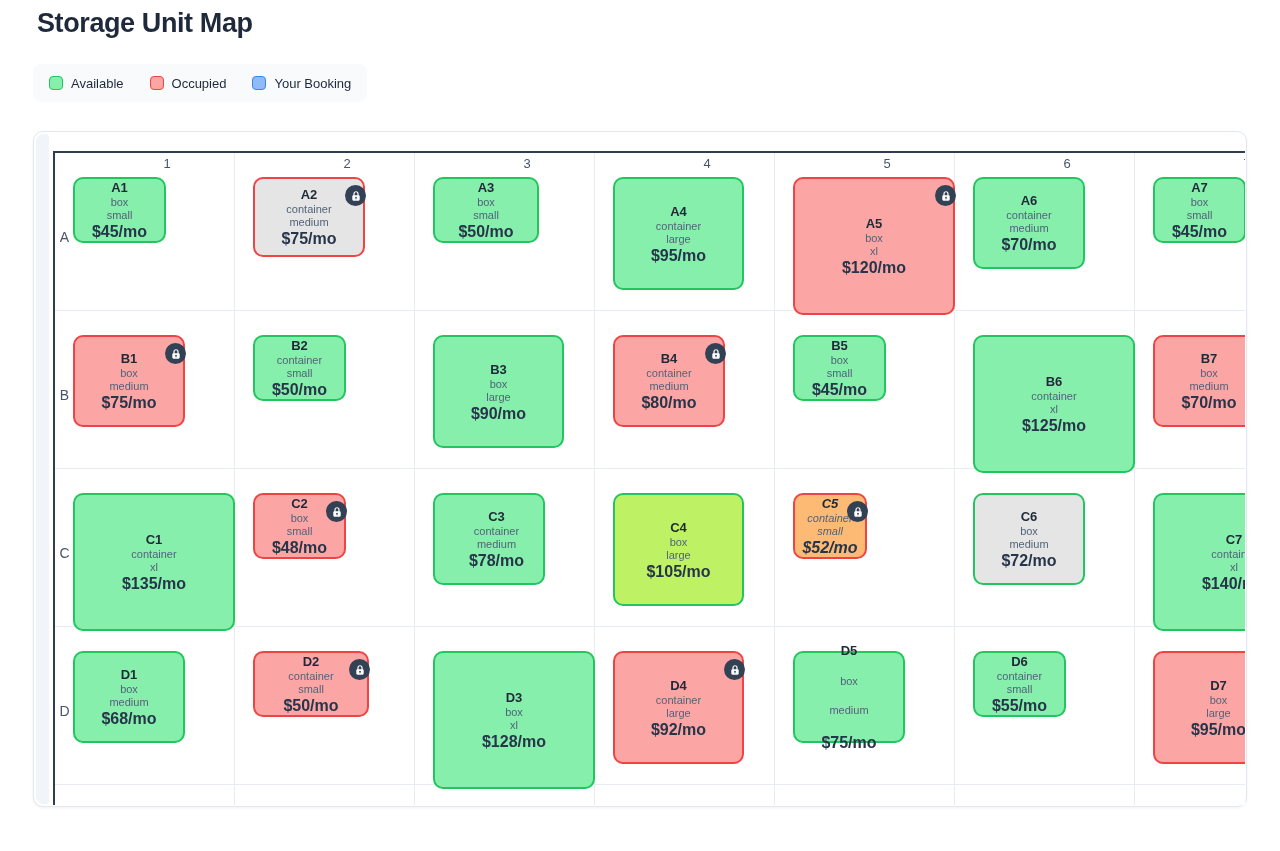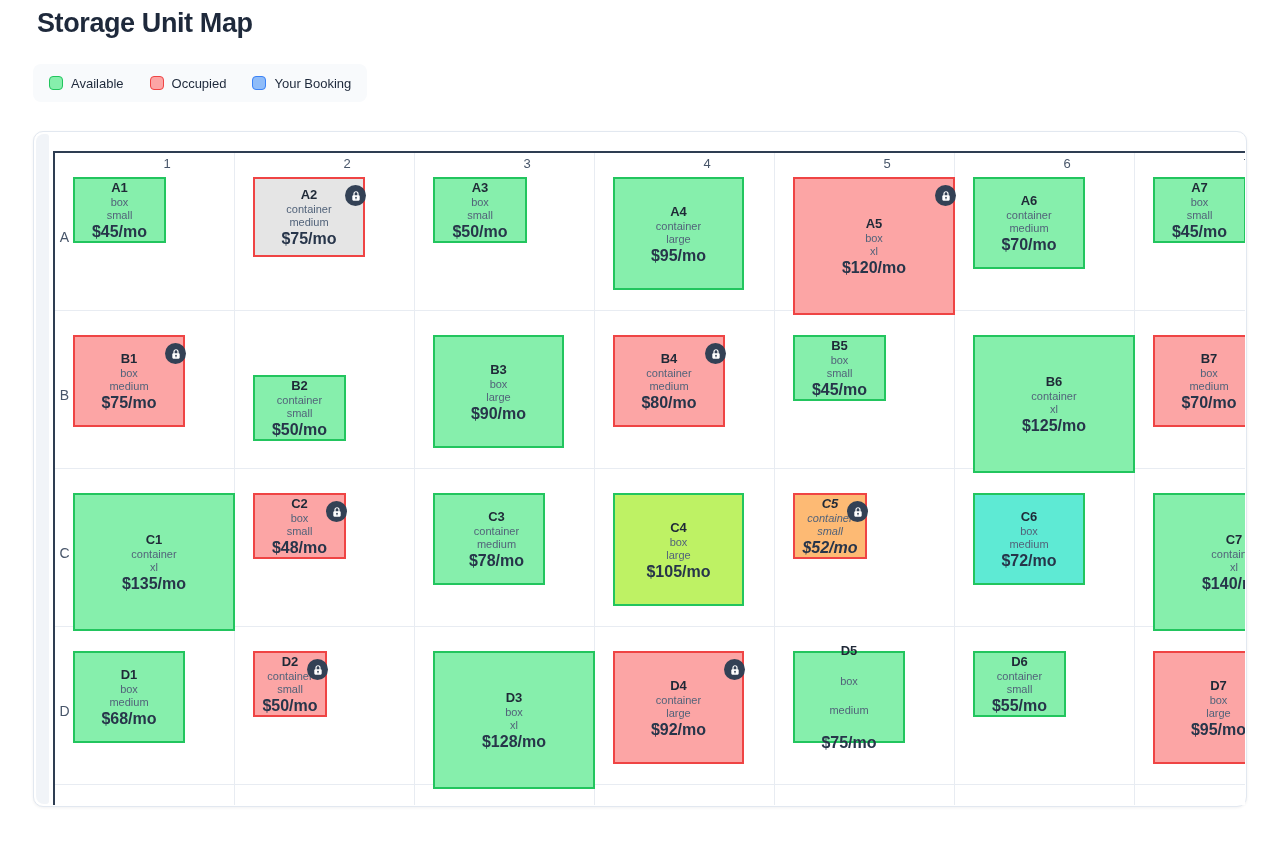--- a/index.html
+++ b/index.html
@@ -43,21 +43,21 @@
   }
   .col-label{
     position:absolute;top:3px;width:40px;text-align:center;
     font-size:13px;color:#475569;
   }
   .row-label{
     position:absolute;left:0;width:19px;text-align:center;
     font-size:14px;color:#475569;
   }
   .storage-unit{
-    position:absolute;box-sizing:border-box;border:2px solid;border-radius:0;
+    position:absolute;box-sizing:border-box;border:2px solid;border-radius:10px;
     display:flex;flex-direction:column;align-items:center;justify-content:center;
     text-align:center;cursor:pointer;
   }
   .unit-id{font-size:13px;font-weight:bold;color:#1f2937;line-height:16px;}
   .unit-kind,.unit-size{font-size:11px;color:#52637a;line-height:13px;}
   .unit-price{font-size:16px;font-weight:bold;color:#27354a;line-height:16px;margin-top:2px;}
   .lock-badge{
     position:absolute;top:6px;right:-3px;width:21px;height:21px;border-radius:50%;
     background:#334155;display:flex;align-items:center;justify-content:center;
   }
@@ -146,21 +146,21 @@
           <div class="unit-price">$75/mo</div>
           <span class="lock-badge">
             <svg width="12" height="12" viewBox="0 0 24 24">
               <path d="M8 12 V7.5 a4 4 0 0 1 8 0 V12" fill="none" stroke="#ffffff" stroke-width="2.4"></path>
               <rect x="4.6" y="10.6" width="14.8" height="10.8" rx="2.2" fill="#ffffff"></rect>
               <circle cx="12" cy="15" r="1.7" fill="#334155"></circle>
               <rect x="11.2" y="15.2" width="1.6" height="3.4" fill="#334155"></rect>
             </svg>
           </span>
         </div>
-        <div class="storage-unit" style="left: 378px; top: 24px; width: 94px; height: 66px; background: rgb(134, 239, 172); border-color: rgb(34, 197, 94);">
+        <div class="storage-unit" style="left: 378px; top: 24px; width: 106px; height: 66px; background: rgb(134, 239, 172); border-color: rgb(34, 197, 94);">
           <div class="unit-id">A3</div>
           <div class="unit-kind">box</div>
           <div class="unit-size">small</div>
           <div class="unit-price">$50/mo</div>
         </div>
         <div class="storage-unit" style="left: 558px; top: 24px; width: 131px; height: 113px; background: rgb(134, 239, 172); border-color: rgb(34, 197, 94);">
           <div class="unit-id">A4</div>
           <div class="unit-kind">container</div>
           <div class="unit-size">large</div>
           <div class="unit-price">$95/mo</div>
@@ -198,21 +198,21 @@
           <div class="unit-price">$75/mo</div>
           <span class="lock-badge">
             <svg width="12" height="12" viewBox="0 0 24 24">
               <path d="M8 12 V7.5 a4 4 0 0 1 8 0 V12" fill="none" stroke="#ffffff" stroke-width="2.4"></path>
               <rect x="4.6" y="10.6" width="14.8" height="10.8" rx="2.2" fill="#ffffff"></rect>
               <circle cx="12" cy="15" r="1.7" fill="#334155"></circle>
               <rect x="11.2" y="15.2" width="1.6" height="3.4" fill="#334155"></rect>
             </svg>
           </span>
         </div>
-        <div class="storage-unit" style="left: 198px; top: 182px; width: 93px; height: 66px; background: rgb(134, 239, 172); border-color: rgb(34, 197, 94); margin-top: 40px;">
+        <div class="storage-unit" style="left: 198px; top: 182px; width: 93px; height: 66px; background: rgb(134, 239, 172); border-color: rgb(34, 197, 94);">
           <div class="unit-id">B2</div>
           <div class="unit-kind">container</div>
           <div class="unit-size">small</div>
           <div class="unit-price">$50/mo</div>
         </div>
         <div class="storage-unit" style="left: 378px; top: 182px; width: 131px; height: 113px; background: rgb(134, 239, 172); border-color: rgb(34, 197, 94);">
           <div class="unit-id">B3</div>
           <div class="unit-kind">box</div>
           <div class="unit-size">large</div>
           <div class="unit-price">$90/mo</div>
@@ -288,39 +288,39 @@
           <div class="unit-price">$52/mo</div>
           <span class="lock-badge">
             <svg width="12" height="12" viewBox="0 0 24 24">
               <path d="M8 12 V7.5 a4 4 0 0 1 8 0 V12" fill="none" stroke="#ffffff" stroke-width="2.4"></path>
               <rect x="4.6" y="10.6" width="14.8" height="10.8" rx="2.2" fill="#ffffff"></rect>
               <circle cx="12" cy="15" r="1.7" fill="#334155"></circle>
               <rect x="11.2" y="15.2" width="1.6" height="3.4" fill="#334155"></rect>
             </svg>
           </span>
         </div>
-        <div class="storage-unit" style="left: 918px; top: 340px; width: 112px; height: 92px; background: #5eead4; border-color: rgb(34, 197, 94);">
+        <div class="storage-unit" style="left: 918px; top: 340px; width: 112px; height: 92px; background: #e5e5e5; border-color: rgb(34, 197, 94);">
           <div class="unit-id">C6</div>
           <div class="unit-kind">box</div>
           <div class="unit-size">medium</div>
           <div class="unit-price">$72/mo</div>
         </div>
         <div class="storage-unit" style="left: 1098px; top: 340px; width: 162px; height: 138px; background: rgb(134, 239, 172); border-color: rgb(34, 197, 94);">
           <div class="unit-id">C7</div>
           <div class="unit-kind">container</div>
           <div class="unit-size">xl</div>
           <div class="unit-price">$140/mo</div>
         </div>
         <div class="storage-unit" style="left: 18px; top: 498px; width: 112px; height: 92px; background: rgb(134, 239, 172); border-color: rgb(34, 197, 94);">
           <div class="unit-id">D1</div>
           <div class="unit-kind">box</div>
           <div class="unit-size">medium</div>
           <div class="unit-price">$68/mo</div>
         </div>
-        <div class="storage-unit" style="left: 198px; top: 498px; width: 74px; height: 66px; background: rgb(252, 165, 165); border-color: rgb(239, 68, 68);">
+        <div class="storage-unit" style="left: 198px; top: 498px; width: 116px; height: 66px; background: rgb(252, 165, 165); border-color: rgb(239, 68, 68);">
           <div class="unit-id">D2</div>
           <div class="unit-kind">container</div>
           <div class="unit-size">small</div>
           <div class="unit-price">$50/mo</div>
           <span class="lock-badge">
             <svg width="12" height="12" viewBox="0 0 24 24">
               <path d="M8 12 V7.5 a4 4 0 0 1 8 0 V12" fill="none" stroke="#ffffff" stroke-width="2.4"></path>
               <rect x="4.6" y="10.6" width="14.8" height="10.8" rx="2.2" fill="#ffffff"></rect>
               <circle cx="12" cy="15" r="1.7" fill="#334155"></circle>
               <rect x="11.2" y="15.2" width="1.6" height="3.4" fill="#334155"></rect>

